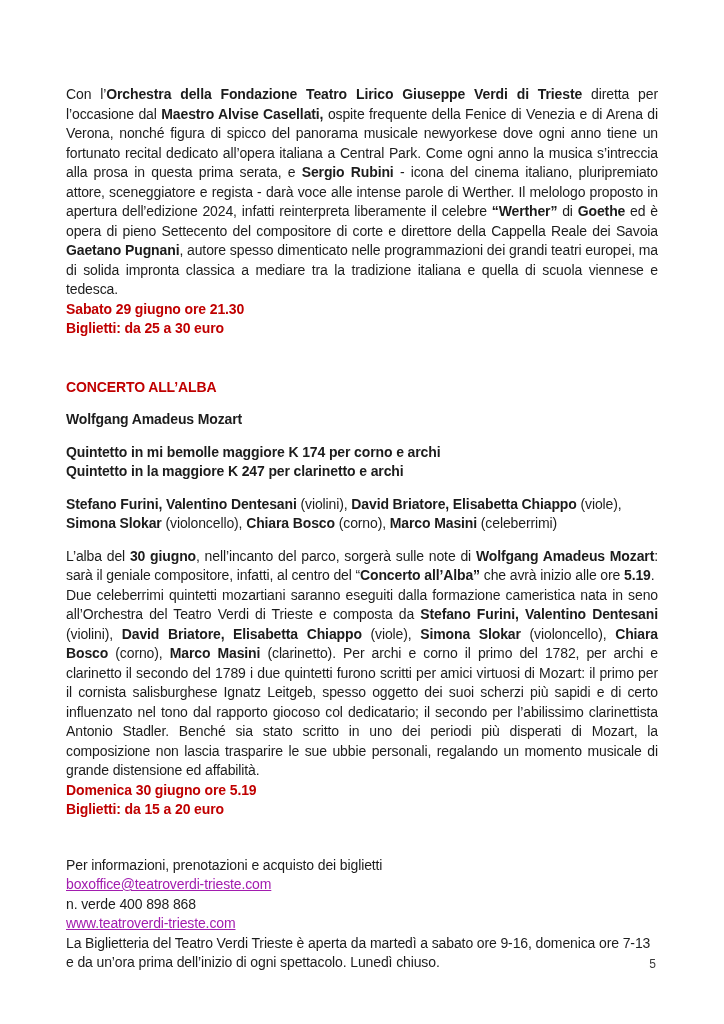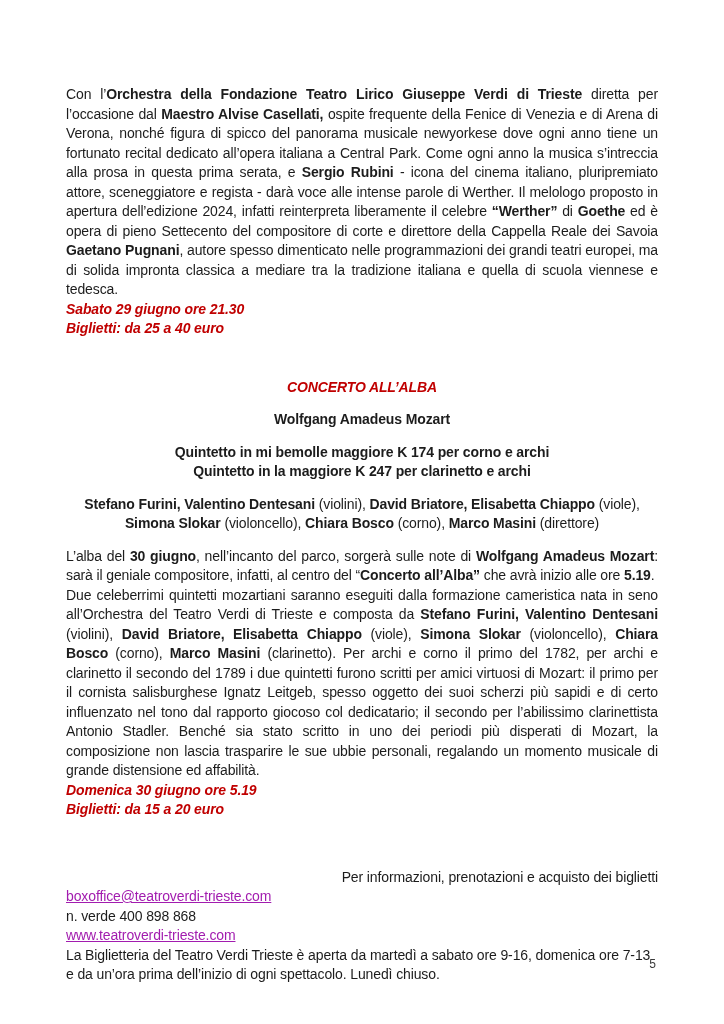--- a/index.html
+++ b/index.html
@@ -12,26 +12,26 @@
     font-size: 14px;
     line-height: 19.5px;
     color: #1c1c1c;
     padding: 85px 66px 0 66px;
     box-sizing: border-box;
     overflow: hidden;
     letter-spacing: -0.12px;
   }
   p { margin: 0; }
   .justify { text-align: justify; }
-  .center  { text-align: center; }
+  .center  { text-align: left; }
   .bold, .b { font-weight: 700; }
-  .red  { color: #C00000; font-style: italic; }
+  .red  { color: #C00000; }
   .gap    { margin-top: 13px; }
   .gap-lg { margin-top: 39px; }
-  .gap-xl { margin-top: 48px; text-align: right; }
+  .gap-xl { margin-top: 36px; }
   .link {
     color: #a21caf;
     text-decoration: underline;
     cursor: pointer;
   }
   .page-number {
     position: absolute;
     right: 68px;
     top: 957px;
     font-size: 12px;
@@ -41,32 +41,32 @@
   }
 </style>
 </head>
 <body>
 
 <div class="page">
 
   <p class="justify"><span>Con l’</span><span class="b">Orchestra della Fondazione Teatro Lirico Giuseppe Verdi di Trieste</span><span> diretta per l’occasione dal </span><span class="b">Maestro Alvise Casellati,</span><span> ospite frequente della Fenice di Venezia e di Arena di Verona, nonché figura di spicco del panorama musicale newyorkese dove ogni anno tiene un fortunato recital dedicato all’opera italiana a Central Park. Come ogni anno la musica s’intreccia alla prosa in questa prima serata, e </span><span class="b">Sergio Rubini</span><span> - icona del cinema italiano, pluripremiato attore, sceneggiatore e regista - darà voce alle intense parole di Werther. Il melologo proposto in apertura dell’edizione 2024, infatti reinterpreta liberamente il celebre </span><span class="b">“Werther”</span><span> di </span><span class="b">Goethe</span><span> ed è opera di pieno Settecento del compositore di corte e direttore della Cappella Reale dei Savoia </span><span class="b">Gaetano Pugnani</span><span>, autore spesso dimenticato nelle programmazioni dei grandi teatri europei, ma di solida impronta classica a mediare tra la tradizione italiana e quella di scuola viennese e tedesca.</span></p>
 
   <p class="red bold">Sabato 29 giugno ore 21.30</p>
-  <p class="red bold">Biglietti: da 25 a 40 euro</p>
+  <p class="red bold">Biglietti: da 25 a 30 euro</p>
 
   <p class="center red bold gap-lg">CONCERTO ALL’ALBA</p>
 
   <p class="center bold gap">Wolfgang Amadeus Mozart</p>
 
   <div>
     <p class="center bold gap">Quintetto in mi bemolle maggiore K 174 per corno e archi</p>
     <p class="center bold">Quintetto in la maggiore K 247 per clarinetto e archi</p>
   </div>
 
-  <p class="center gap"><span class="b">Stefano Furini, Valentino Dentesani</span><span> (violini), </span><span class="b">David Briatore, Elisabetta Chiappo</span><span> (viole), </span><span class="b">Simona Slokar</span><span> (violoncello), </span><span class="b">Chiara Bosco</span><span> (corno), </span><span class="b">Marco Masini</span><span> (direttore)</span></p>
+  <p class="center gap"><span class="b">Stefano Furini, Valentino Dentesani</span><span> (violini), </span><span class="b">David Briatore, Elisabetta Chiappo</span><span> (viole), </span><span class="b">Simona Slokar</span><span> (violoncello), </span><span class="b">Chiara Bosco</span><span> (corno), </span><span class="b">Marco Masini</span><span> (celeberrimi)</span></p>
 
   <p class="justify gap"><span>L’alba del </span><span class="b">30 giugno</span><span>, nell’incanto del parco, sorgerà sulle note di </span><span class="b">Wolfgang Amadeus Mozart</span><span>: sarà il geniale compositore, infatti, al centro del “</span><span class="b">Concerto all’Alba”</span><span> che avrà inizio alle ore </span><span class="b">5.19</span><span>.</span><br><span>Due celeberrimi quintetti mozartiani saranno eseguiti dalla formazione cameristica nata in seno all’Orchestra del Teatro Verdi di Trieste e composta da </span><span class="b">Stefano Furini, Valentino Dentesani</span><span> (violini), </span><span class="b">David Briatore, Elisabetta Chiappo</span><span> (viole), </span><span class="b">Simona Slokar</span><span> (violoncello), </span><span class="b">Chiara Bosco</span><span> (corno), </span><span class="b">Marco Masini</span><span> (clarinetto). Per archi e corno il primo del 1782, per archi e clarinetto il secondo del 1789 i due quintetti furono scritti per amici virtuosi di Mozart: il primo per il cornista salisburghese Ignatz Leitgeb, spesso oggetto dei suoi scherzi più sapidi e di certo influenzato nel tono dal rapporto giocoso col dedicatario; il secondo per l’abilissimo clarinettista Antonio Stadler. Benché sia stato scritto in uno dei periodi più disperati di Mozart, la composizione non lascia trasparire le sue ubbie personali, regalando un momento musicale di grande distensione ed affabilità.</span></p>
 
   <p class="red bold">Domenica 30 giugno ore 5.19</p>
   <p class="red bold">Biglietti: da 15 a 20 euro</p>
 
   <p class="gap-xl">Per informazioni, prenotazioni e acquisto dei biglietti</p>
 
   <p>
     <a class="link" href="#">boxoffice@teatroverdi-trieste.com</a>

